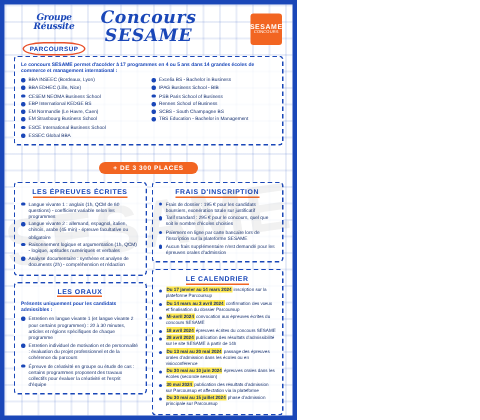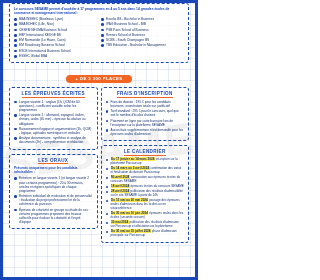--- a/index.html
+++ b/index.html
@@ -88,20 +88,34 @@
   .hl{background:#ffe84d;padding:0 .5px;font-weight:bold;color:#16306e;}
   .mini{font-size:3.05px;}
 </style>
 </head>
 <body>
 
 <div class="page">
 
   <div class="wm">SESAME</div>
 
+  <div class="header">
+    <div class="brand">
+      <div class="brand-name">Groupe Réussite</div>
+      <div class="brand-sub">PARCOURSUP</div>
+    </div>
+    <div class="title">
+      <span class="l1">Concours</span>
+      <span class="l2">SESAME</span>
+    </div>
+    <div class="logo">
+      <span class="lg1">SESAME</span>
+      <span class="lg2">CONCOURS</span>
+    </div>
+  </div>
 
   <div style="padding:0 6px;">
     <div class="box">
       <div class="intro">Le concours SESAME permet d'accéder à 17 programmes en 4 ou 5 ans dans 14 grandes écoles de commerce et management international :</div>
       <div class="schools">
         <div class="col">
           <ul>
             <li>BBA INSEEC (Bordeaux, Lyon)</li>
             <li>BBA EDHEC (Lille, Nice)</li>
             <li>CESEM NEOMA Business School</li>

